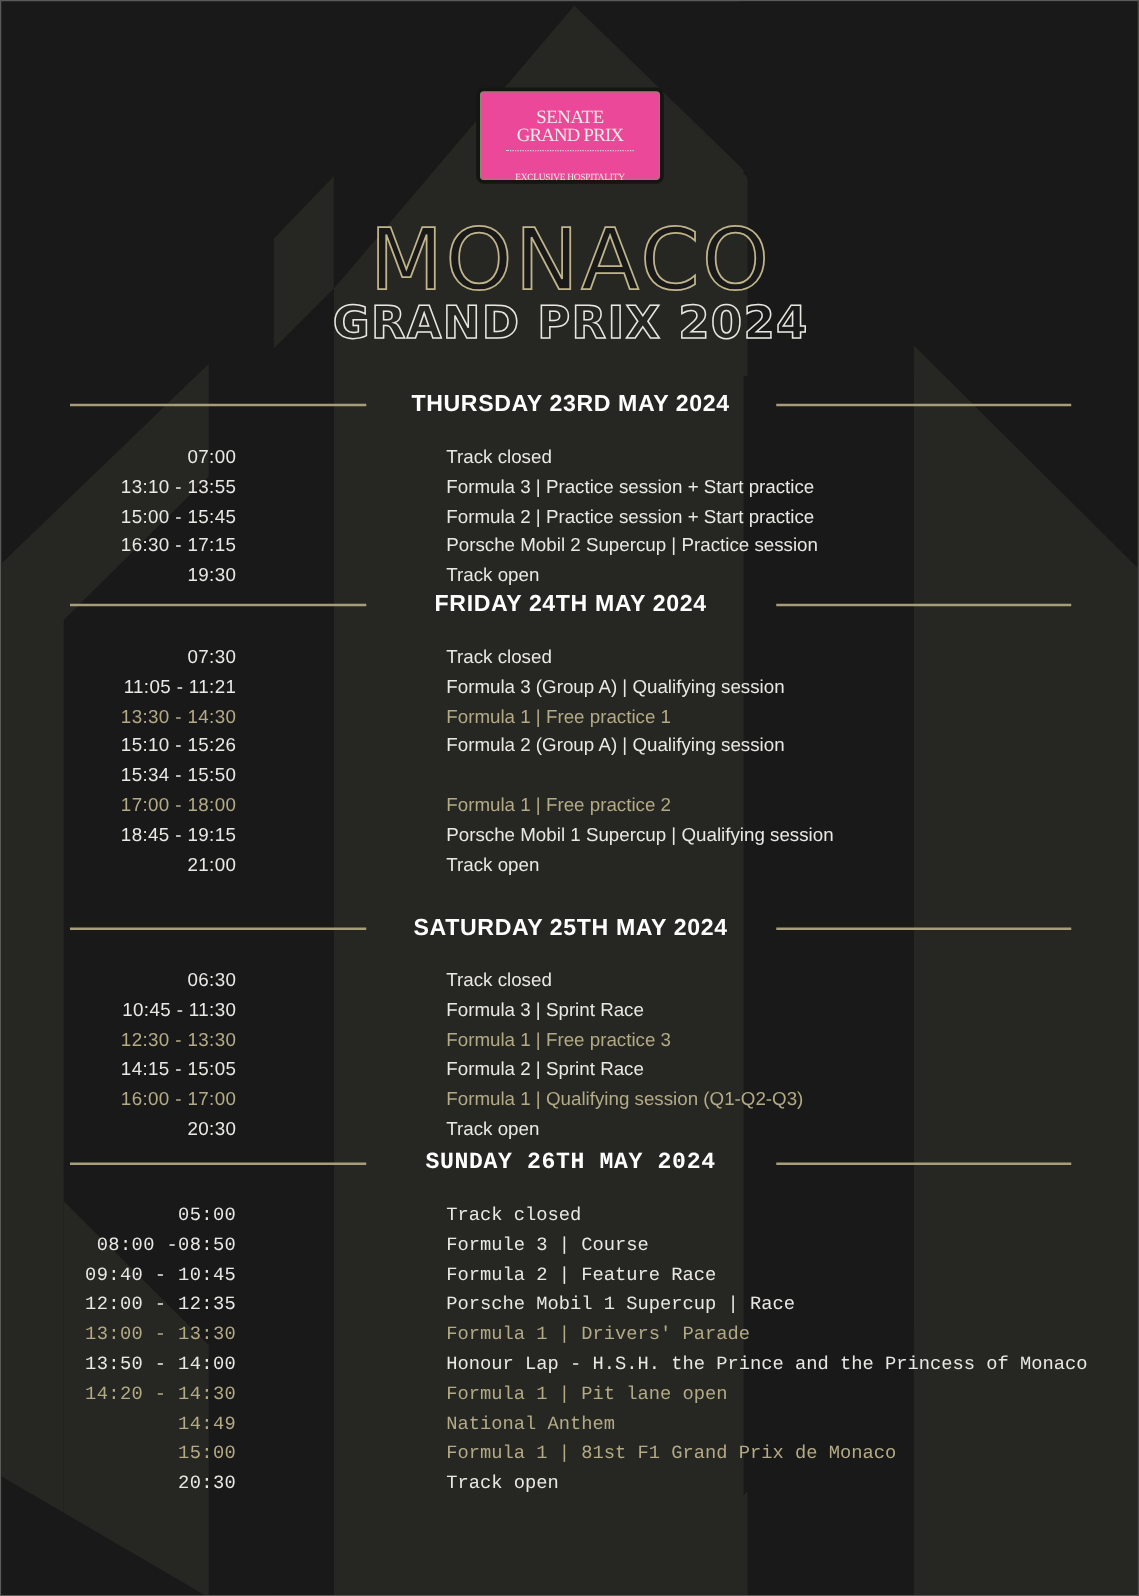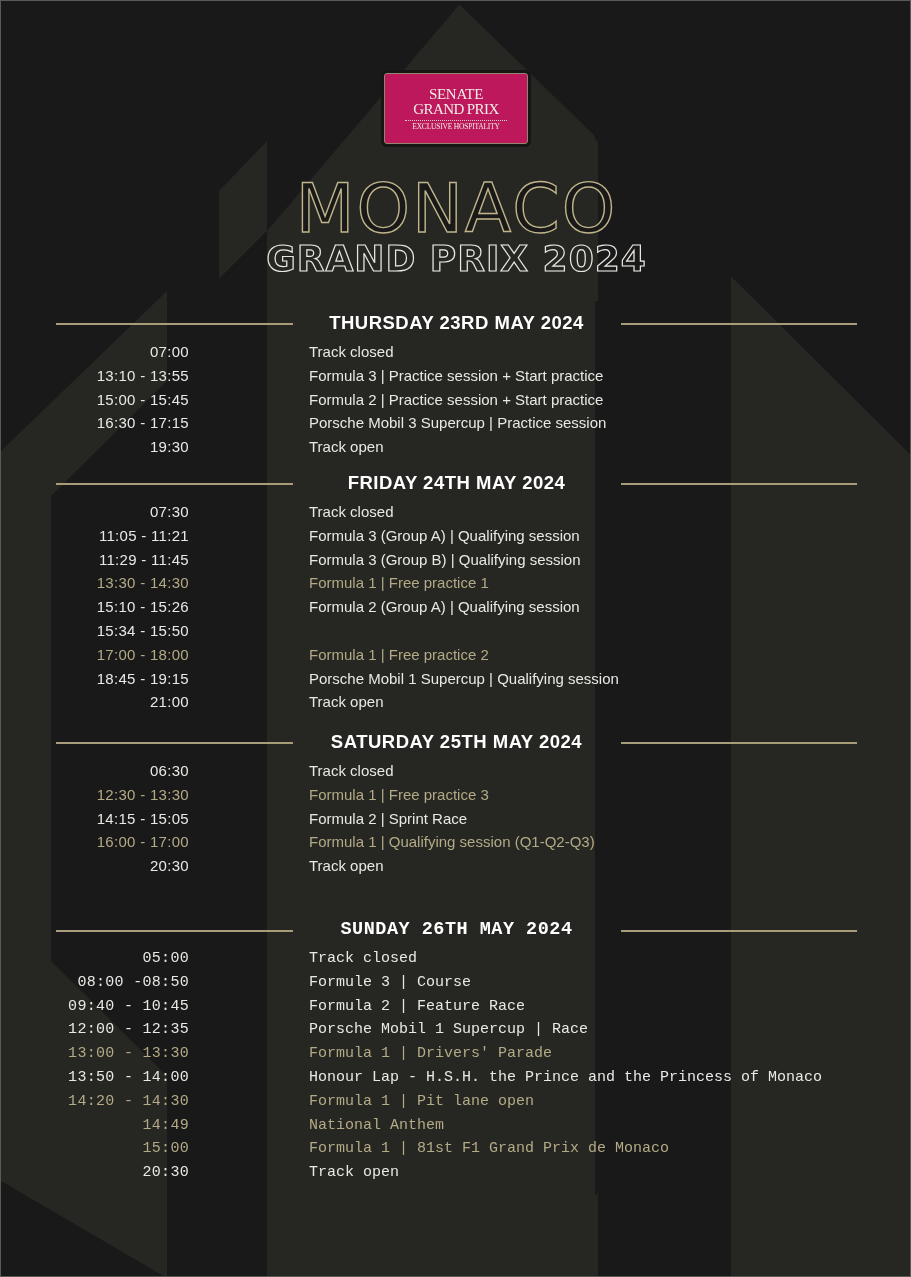--- a/index.html
+++ b/index.html
@@ -11,32 +11,32 @@
       font-family: "Liberation Sans", "DejaVu Sans", sans-serif;
       border: 1px solid #5a5a58;
       box-sizing: border-box;
     }
     .bg-shape { position: absolute; inset: 0; z-index: 0; }
     .content { position: relative; z-index: 1; }
 
     .logo-box {
       position: absolute; left: 383px; top: 72px;
       width: 142px; height: 69px;
-      background: #be185d;
+      background: #ec4899;
       border: 1.5px solid #8f8670;
       border-radius: 3px;
       box-shadow: 0 0 0 3px #161514;
       text-align: center;
       font-family: "Liberation Serif", "DejaVu Serif", serif;
       color: #f0ede6;
     }
     .logo-line1 { font-size: 15px; line-height: 15px; margin-top: 13px; letter-spacing: -0.3px; }
     .logo-line2 { font-size: 15px; line-height: 15px; letter-spacing: -0.6px; }
     .logo-dots { width: 102px; margin: 3px auto 0; border-top: 1.5px dotted #d8d3c8; }
-    .logo-line3 { font-size: 7.5px; line-height: 9px; letter-spacing: -0.2px; margin-top: 1px; }
+    .logo-line3 { font-size: 7.5px; line-height: 9px; letter-spacing: -0.2px; margin-top: 16px; }
 
     .title-monaco, .title-gp {
       position: absolute; left: 0; width: 911px; text-align: center;
       font-family: "DejaVu Sans", sans-serif;
       color: transparent;
     }
     .title-monaco {
       top: 172px; font-size: 68px; line-height: 72px; letter-spacing: 2px;
       -webkit-text-stroke: 1.4px #bfb48a;
       text-shadow: 0 0 0 #1a1919;
@@ -57,21 +57,21 @@
     .rule {
       position: absolute; top: 12px; height: 1.5px; background: #a89d7a;
     }
     .rule.left { left: 55px; width: 237px; }
     .rule.right { left: 620px; width: 236px; }
     .day-title {
       position: absolute; top: 0; left: 0; width: 911px; text-align: center;
       font-size: 18.5px; font-weight: bold; color: #ffffff;
       letter-spacing: 0.5px; line-height: 24px;
     }
-    .rows { margin-top: 5px; }
+    .rows { margin-top: 19px; padding-left: 48px; }
     .row {
       height: 23.8px; line-height: 23.8px; font-size: 15px; color: #e9e8e5;
       position: relative;
     }
     .row .time {
       position: absolute; right: 640px; text-align: right; white-space: nowrap;
       letter-spacing: 0.3px;
     }
     .row .event { position: absolute; left: 308px; white-space: nowrap; }
     .row.f1 { color: #b3aa86; }
@@ -151,21 +151,21 @@
         <div class="row">
           <span class="time">13:10 - 13:55</span>
           <span class="event">Formula 3 | Practice session + Start practice</span>
         </div>
         <div class="row">
           <span class="time">15:00 - 15:45</span>
           <span class="event">Formula 2 | Practice session + Start practice</span>
         </div>
         <div class="row">
           <span class="time">16:30 - 17:15</span>
-          <span class="event">Porsche Mobil 3 Supercup | Practice session</span>
+          <span class="event">Porsche Mobil 2 Supercup | Practice session</span>
         </div>
         <div class="row">
           <span class="time">19:30</span>
           <span class="event">Track open</span>
         </div>
       </div>
   </div>
 
   <div class="day" style="top:470px;">
     <div class="day-head">
@@ -175,24 +175,20 @@
     </div>
     <div class="rows">
         <div class="row">
           <span class="time">07:30</span>
           <span class="event">Track closed</span>
         </div>
         <div class="row">
           <span class="time">11:05 - 11:21</span>
           <span class="event">Formula 3 (Group A) | Qualifying session</span>
         </div>
-        <div class="row">
-          <span class="time">11:29 - 11:45</span>
-          <span class="event">Formula 3 (Group B) | Qualifying session</span>
-        </div>
         <div class="row f1">
           <span class="time">13:30 - 14:30</span>
           <span class="event">Formula 1 | Free practice 1</span>
         </div>
         <div class="row">
           <span class="time">15:10 - 15:26</span>
           <span class="event">Formula 2 (Group A) | Qualifying session</span>
         </div>
         <div class="row">
           <span class="time">15:34 - 15:50</span>
@@ -216,20 +212,24 @@
     <div class="day-head">
       <div class="rule left"></div>
       <div class="day-title">SATURDAY 25TH MAY 2024</div>
       <div class="rule right"></div>
     </div>
     <div class="rows">
         <div class="row">
           <span class="time">06:30</span>
           <span class="event">Track closed</span>
         </div>
+        <div class="row">
+          <span class="time">10:45 - 11:30</span>
+          <span class="event">Formula 3 | Sprint Race</span>
+        </div>
         <div class="row f1">
           <span class="time">12:30 - 13:30</span>
           <span class="event">Formula 1 | Free practice 3</span>
         </div>
         <div class="row">
           <span class="time">14:15 - 15:05</span>
           <span class="event">Formula 2 | Sprint Race</span>
         </div>
         <div class="row f1">
           <span class="time">16:00 - 17:00</span>

